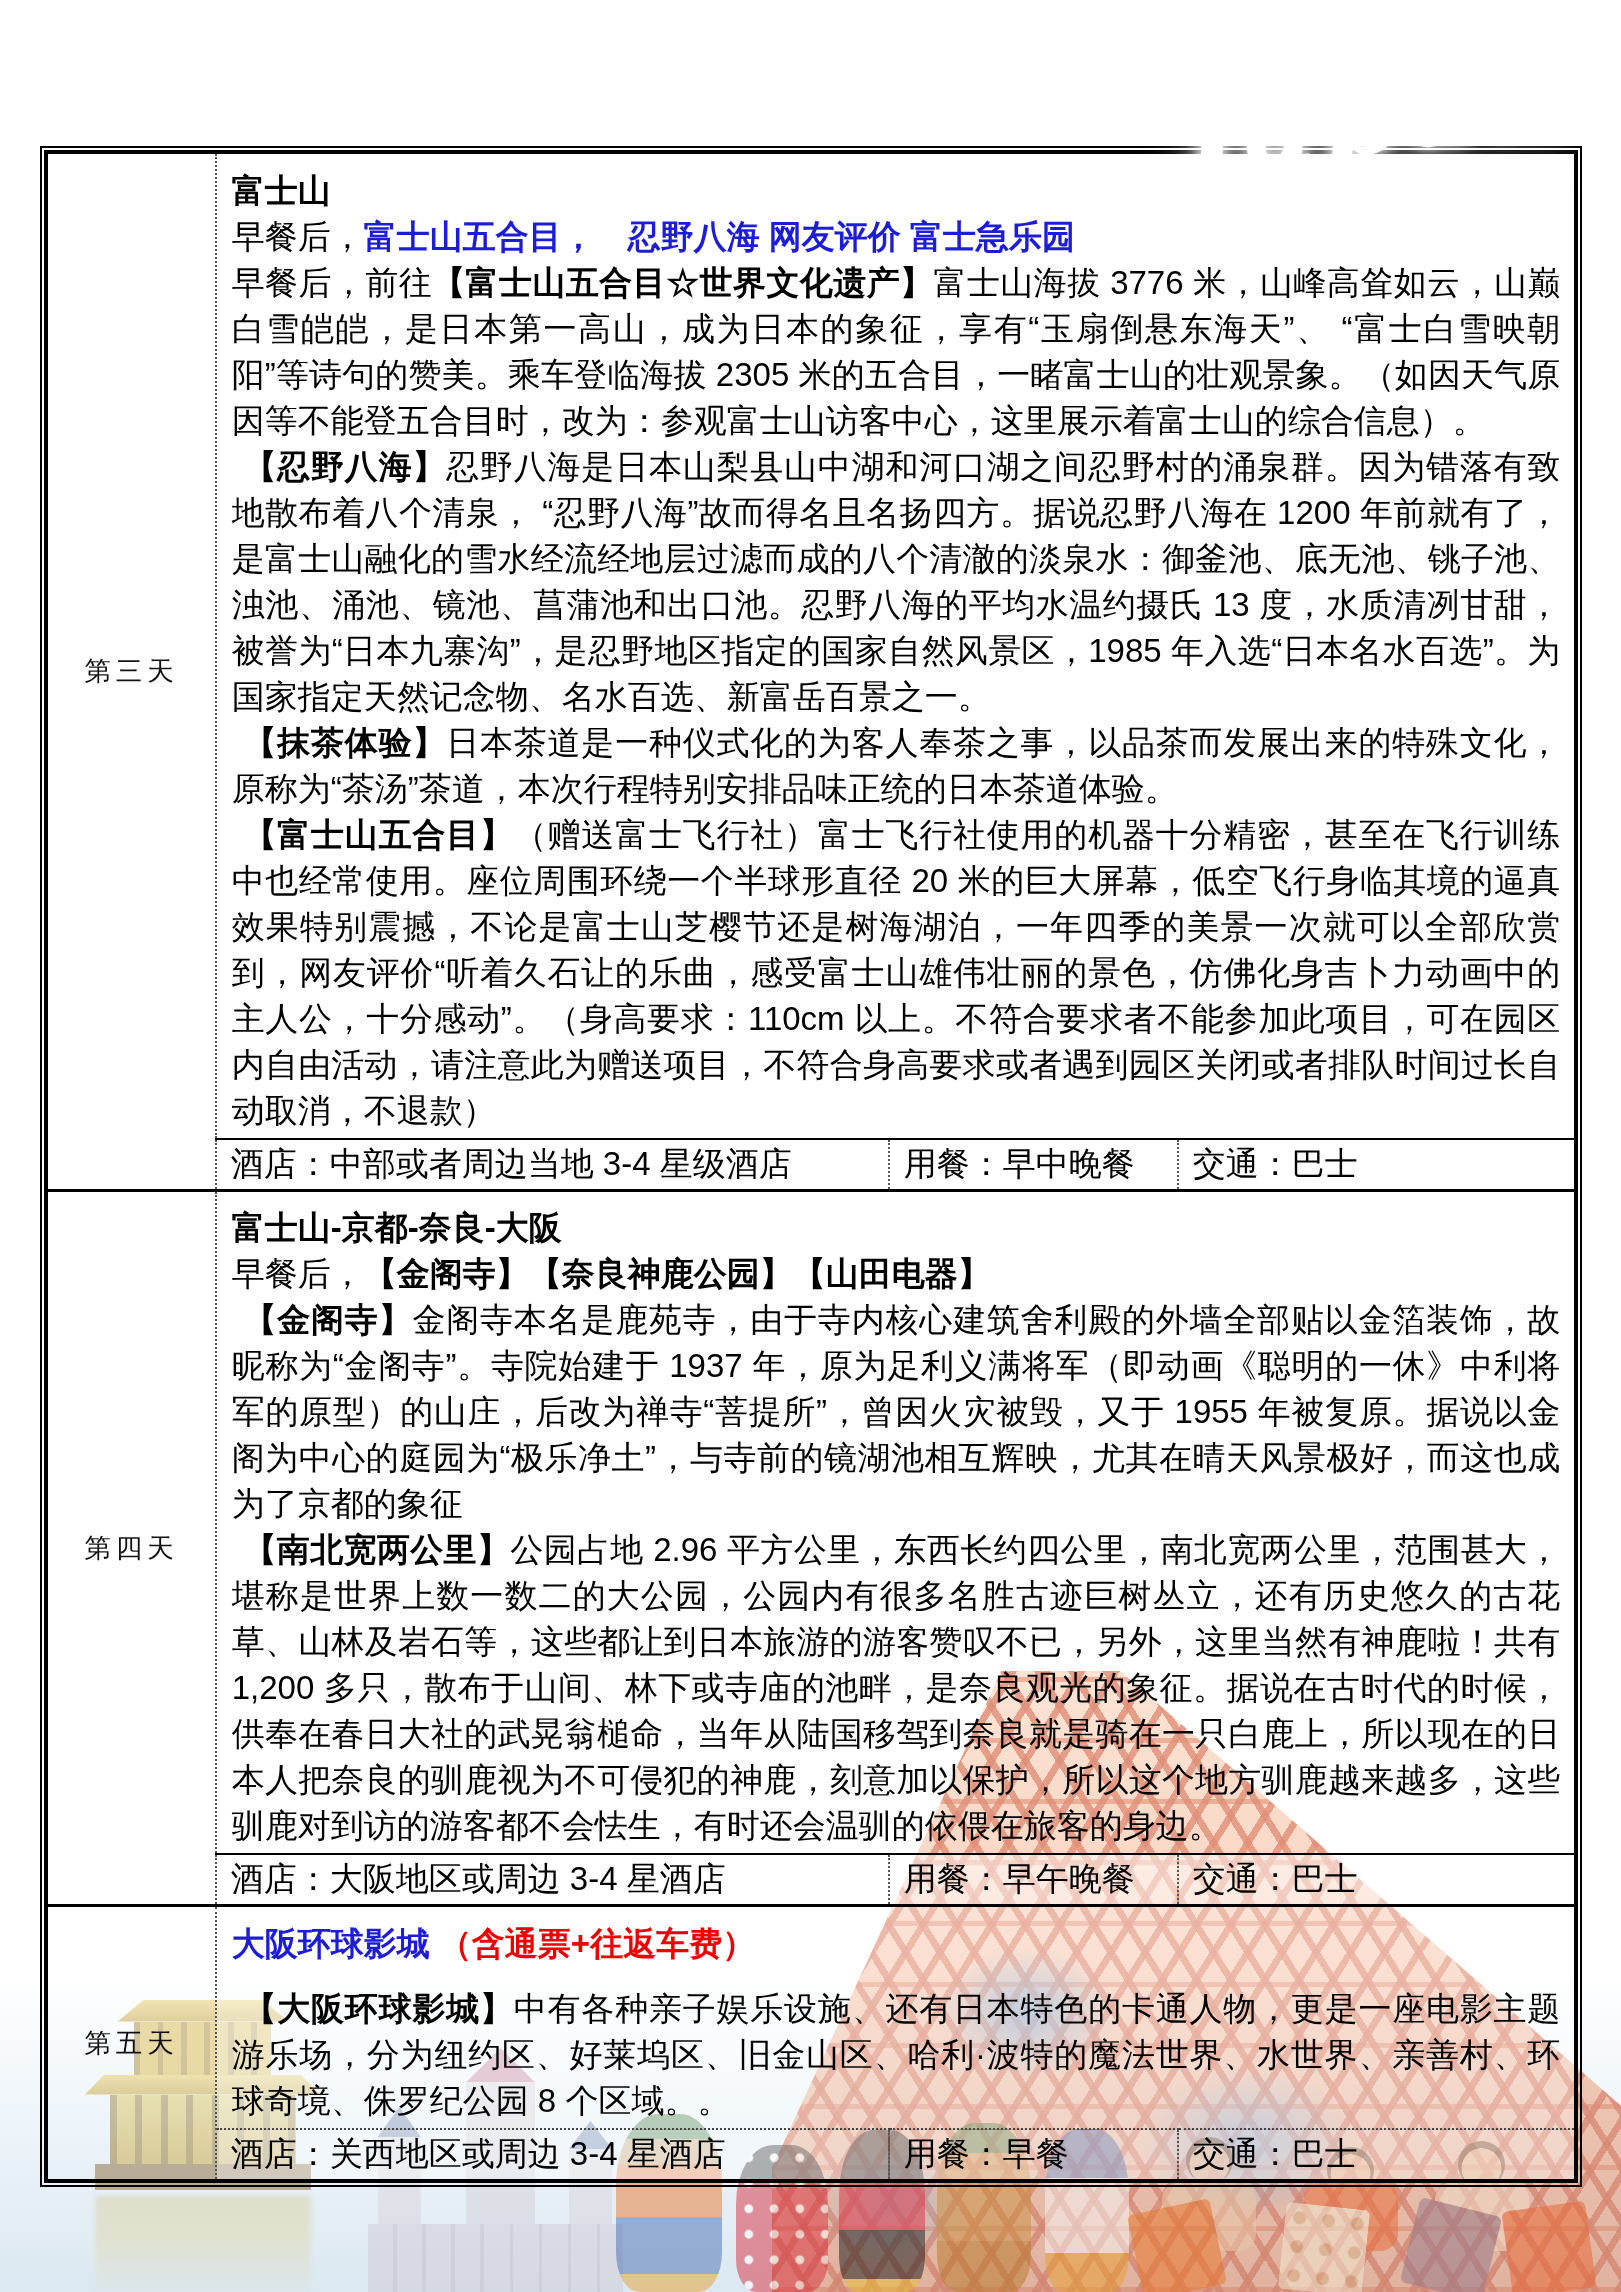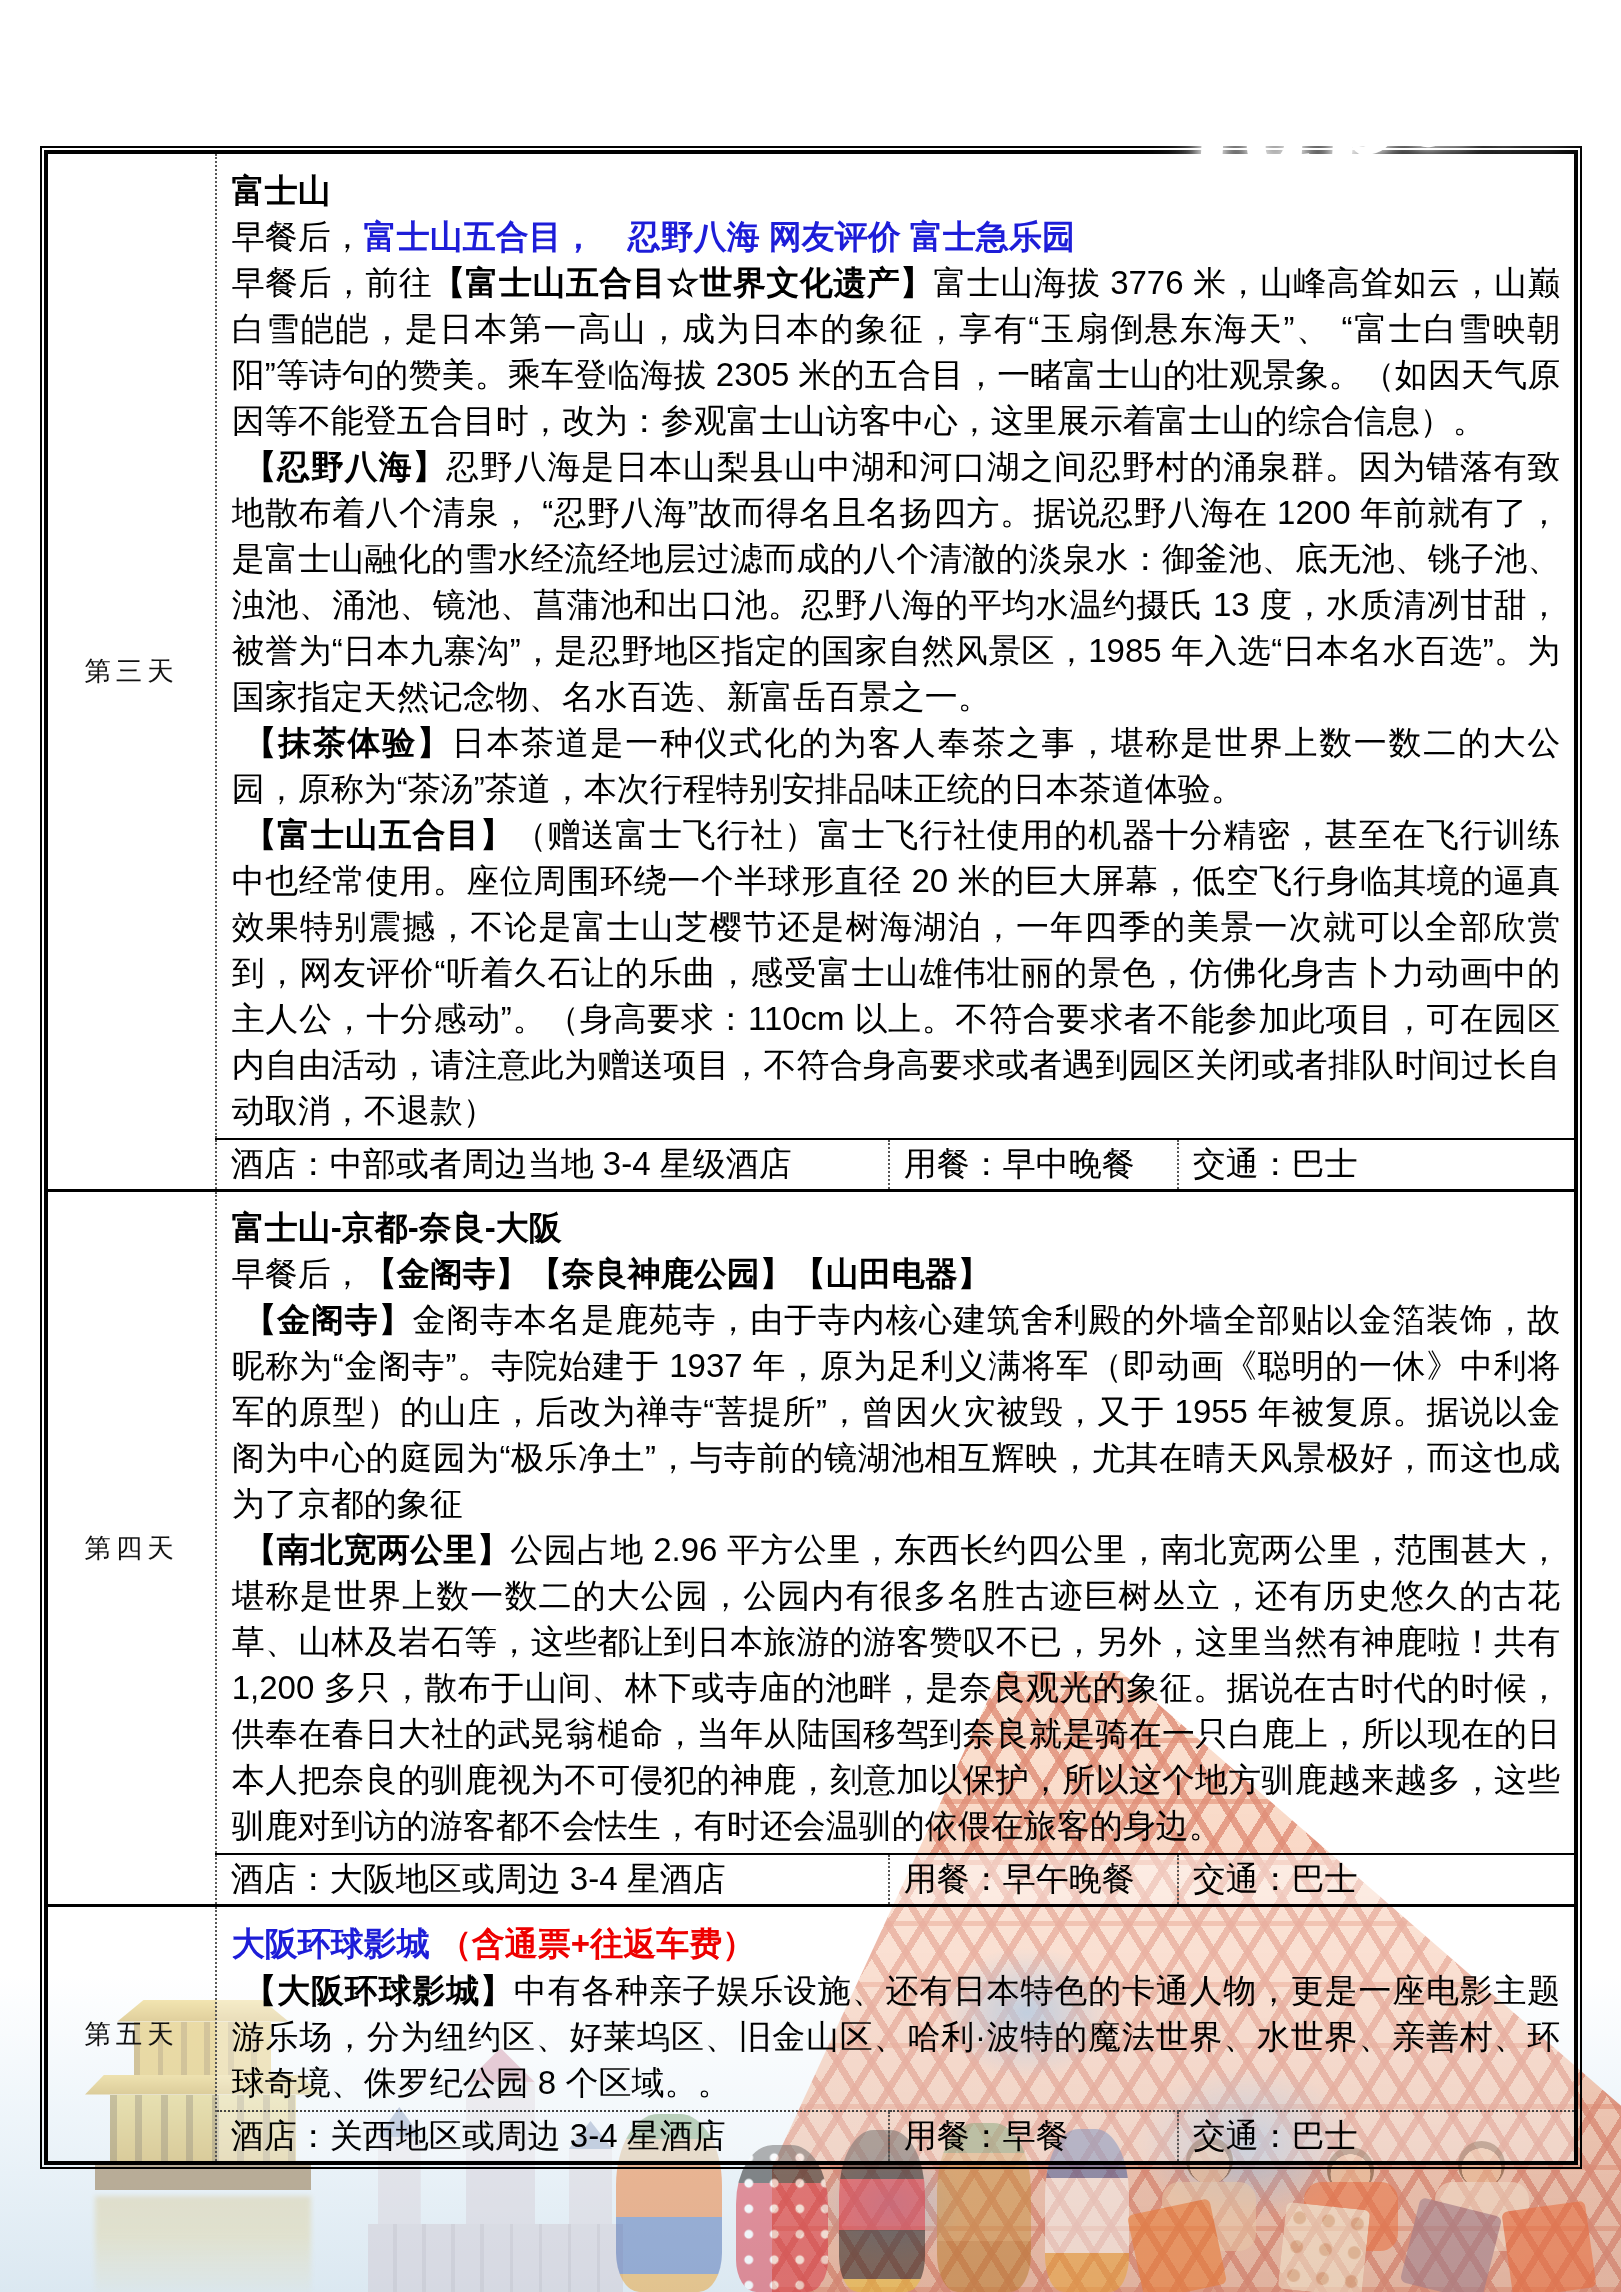--- a/index.html
+++ b/index.html
@@ -88,21 +88,21 @@
   tr.day-start td{border-top:3.9px solid var(--ink);}
   tr.info td{border-top:2.9px solid var(--ink);height:45px;vertical-align:middle;
     font-size:33px;color:var(--ink);padding:2px 3.9px 2px 13.7px;white-space:nowrap;overflow:hidden;}
   tr.info.dotted td{border-top:2px dotted #444;}
   tr.info td + td{border-left:2px dotted #555;}
   td.h-d3{height:941px;} td.h-d4{height:559px;} td.h-d5{height:165px;background:rgba(255,255,255,.3);}
   tr.info.d4bg td{background:rgba(255,255,255,.5);}
   tr.info.d5bg td{background:rgba(255,255,255,.35);}
   .content-cell p{margin:0;font-size:33px;line-height:46px;text-align:justify;color:var(--ink);}
   .content-cell p.ind{text-indent:11.8px;}
-  .content-cell p.t5{margin-bottom:1px;}
+  .content-cell p.t5{margin-bottom:19px;}
   span.b{font-weight:bold;}
   span.bb{font-weight:bold;color:var(--blue);}
   span.rb{font-weight:bold;color:var(--red);}
 </style>
 </head>
 <body>
 
 <div class="page">
   <div class="sky"></div>
   <div class="bottom-band"></div>
@@ -152,21 +152,21 @@
       </colgroup>
     <tbody>
 
       <tr>
         <td class="label-cell" rowspan="2">第三天</td>
         <td class="content-cell h-d3" colspan="3">
           <p><span class="b">富士山</span></p>
           <p><span>早餐后，</span><span class="bb">富士山五合目，　忍野八海 网友评价 富士急乐园</span></p>
           <p><span>早餐后，前往</span><span class="b">【富士山五合目☆世界文化遗产】</span><span>富士山海拔 3776 米，山峰高耸如云，山巅白雪皑皑，是日本第一高山，成为日本的象征，享有“玉扇倒悬东海天”、 “富士白雪映朝阳”等诗句的赞美。乘车登临海拔 2305 米的五合目，一睹富士山的壮观景象。（如因天气原因等不能登五合目时，改为：参观富士山访客中心，这里展示着富士山的综合信息）。</span></p>
           <p class="ind"><span class="b">【忍野八海】</span><span>忍野八海是日本山梨县山中湖和河口湖之间忍野村的涌泉群。因为错落有致地散布着八个清泉， “忍野八海”故而得名且名扬四方。据说忍野八海在 1200 年前就有了，是富士山融化的雪水经流经地层过滤而成的八个清澈的淡泉水：御釜池、底无池、铫子池、浊池、涌池、镜池、菖蒲池和出口池。忍野八海的平均水温约摄氏 13 度，水质清冽甘甜，被誉为“日本九寨沟”，是忍野地区指定的国家自然风景区，1985 年入选“日本名水百选”。为国家指定天然记念物、名水百选、新富岳百景之一。</span></p>
-          <p class="ind"><span class="b">【抹茶体验】</span><span>日本茶道是一种仪式化的为客人奉茶之事，堪称是世界上数一数二的大公园，原称为“茶汤”茶道，本次行程特别安排品味正统的日本茶道体验。</span></p>
+          <p class="ind"><span class="b">【抹茶体验】</span><span>日本茶道是一种仪式化的为客人奉茶之事，以品茶而发展出来的特殊文化，原称为“茶汤”茶道，本次行程特别安排品味正统的日本茶道体验。</span></p>
           <p class="ind"><span class="b">【富士山五合目】</span><span>（赠送富士飞行社）富士飞行社使用的机器十分精密，甚至在飞行训练中也经常使用。座位周围环绕一个半球形直径 20 米的巨大屏幕，低空飞行身临其境的逼真效果特别震撼，不论是富士山芝樱节还是树海湖泊，一年四季的美景一次就可以全部欣赏到，网友评价“听着久石让的乐曲，感受富士山雄伟壮丽的景色，仿佛化身吉卜力动画中的主人公，十分感动”。（身高要求：110cm 以上。不符合要求者不能参加此项目，可在园区内自由活动，请注意此为赠送项目，不符合身高要求或者遇到园区关闭或者排队时间过长自动取消，不退款）</span></p>
         </td>
       </tr>
       <tr class="info">
         <td>酒店：中部或者周边当地 3-4 星级酒店</td>
         <td>用餐：早中晚餐</td>
         <td>交通：巴士</td>
       </tr>
 
       <tr class="day-start">

